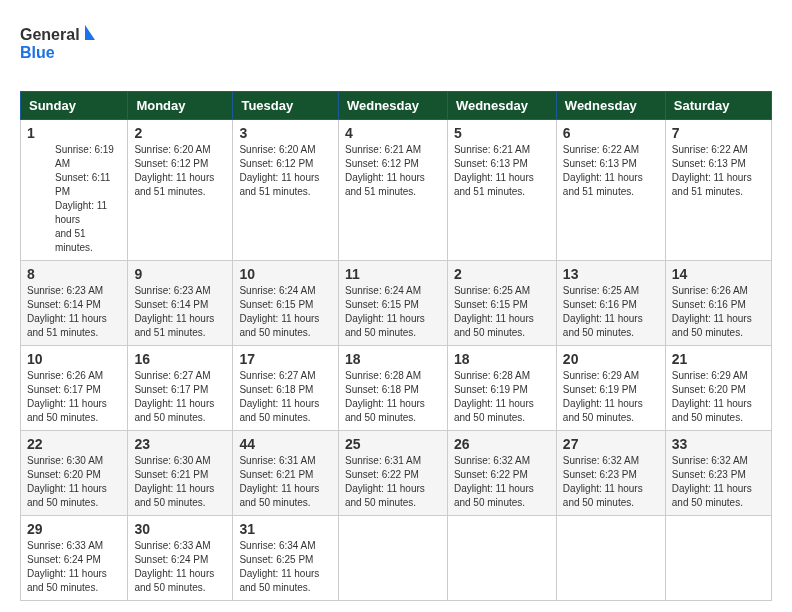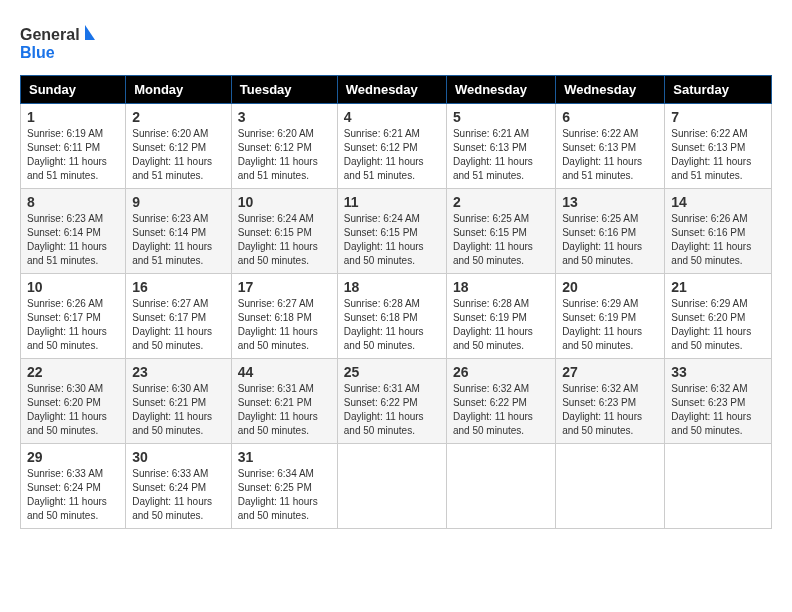--- a/index.html
+++ b/index.html
@@ -7,21 +7,21 @@
       font-family: Arial, sans-serif;
       background: #fff;
       width: 792px;
       min-height: 612px;
       padding: 20px;
     }
     .header {
       display: flex;
       justify-content: space-between;
       align-items: flex-start;
-      margin-bottom: 10px;
+      margin-bottom: 26px;
     }
     .logo {
       display: flex;
       align-items: center;
       gap: 4px;
     }
     .title-block {
       text-align: right;
     }
     .month-year {
@@ -32,21 +32,21 @@
     .location {
       font-size: 14px;
       color: #555;
       margin-top: 2px;
     }
     .calendar {
       width: 100%;
       border-collapse: collapse;
     }
     .calendar th {
-      background: #000000;
+      background: #14532d;
       color: #fff;
       font-size: 13px;
       font-weight: bold;
       padding: 6px 8px;
       text-align: left;
       border: 1px solid #1a5a9a;
     }
     .calendar td {
       vertical-align: top;
       border: 1px solid #ccc;
@@ -102,21 +102,21 @@
         <th>Wednesday</th>
         <th>Wednesday</th>
         <th>Wednesday</th>
         <th>Saturday</th>
       </tr>
   </thead>
   <tbody id="calendar-body">
   <tr>
         <td>
           <span class="day-num">1</span>
-          <div class="day-info" style="white-space: pre-line;">Sunrise: 6:19 AM
+          <div class="day-info" style="white-space: pre-line; margin-left: 28px;">Sunrise: 6:19 AM
 Sunset: 6:11 PM
 Daylight: 11 hours
 and 51 minutes.</div>
         </td>
         <td>
           <span class="day-num">2</span>
           <div class="day-info" style="white-space: pre-line;">Sunrise: 6:20 AM
 Sunset: 6:12 PM
 Daylight: 11 hours
 and 51 minutes.</div>

